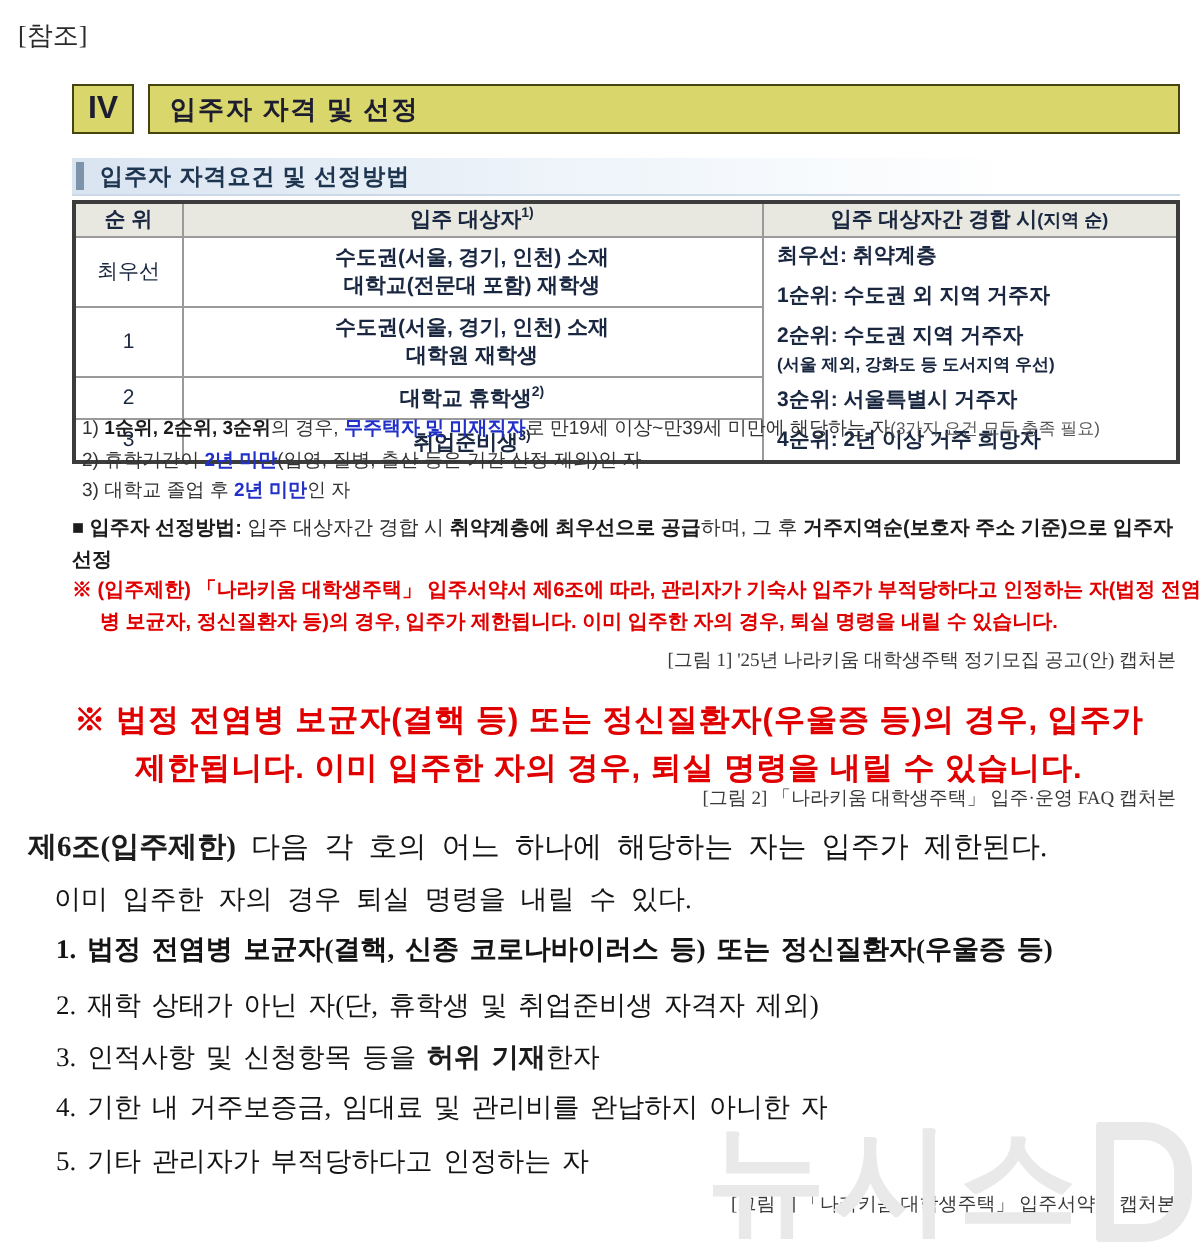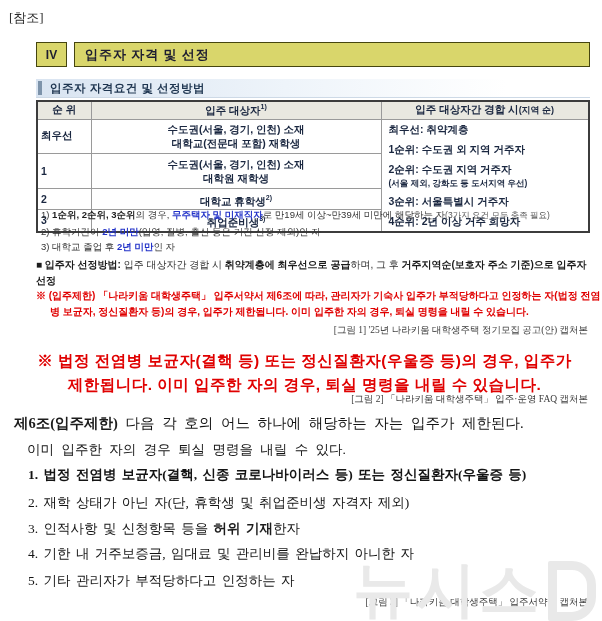--- a/index.html
+++ b/index.html
@@ -8,21 +8,21 @@
     background:#ffffff; font-family:"Liberation Sans",sans-serif;
     -webkit-font-smoothing:antialiased;
   }
   .ref { position:absolute; top:9px; left:9px; font-family:"Liberation Serif",serif; font-size:13px; color:#2a2a2a; }
 
   
   .hdr { position:absolute; top:42px; left:36px; width:554px; display:flex; gap:7px; }
   .hdr-roman {
     width:29px; height:23px; background:#d9d66b; border:1.5px solid #45450f;
     display:flex; align-items:center; justify-content:center;
-    font-weight:bold; font-size:12px; color:#1d1d30;
+    font-weight:bold; font-size:16px; color:#1d1d30;
   }
   .hdr-title {
     flex:1; height:23px; background:#d9d66b; border:1.5px solid #45450f;
     display:flex; align-items:center; padding-left:10px;
     font-weight:bold; font-size:13px; color:#1d1d30; letter-spacing:1px;font-family:Liberation Serif, serif;
   }
 
   
   .subhdr {
     position:absolute; top:79px; left:36px; width:554px; height:18px;
@@ -34,21 +34,21 @@
 
   
   .qtable-wrap { position:absolute; top:100px; left:36px; width:552px; }
   table.qtable {
     border-collapse:collapse; table-layout:fixed; width:552px;
     font-size:10.5px; color:#1a2740; border:2px solid #3c3c3c;
   }
   .qtable th, .qtable td { border:1px solid #9a9a9a; padding:1px 3px; }
   .qtable th { background:#e9e8e0; font-weight:bold; height:14px; }
   .qtable sup { font-size:7px; }
-  td.rank { text-align:left; font-weight:bold; }
+  td.rank { text-align:center; font-weight:normal; }
   td.target { text-align:center; font-weight:bold; line-height:14px; }
   tr.tall td { height:29px; }
   tr.short td { height:16px; }
   td.comp { vertical-align:top; padding:3px 7px; font-weight:bold; line-height:13px; }
   .comp-line { margin-bottom:7px; }
   .comp-sub { font-size:8.5px; margin:-4px 0 5px 0; }
   .paren-small { font-size:9px; }
 
   
   .fnotes { position:absolute; top:207px; left:41px; font-size:9.5px; color:#333; line-height:15.5px; white-space:nowrap; }

